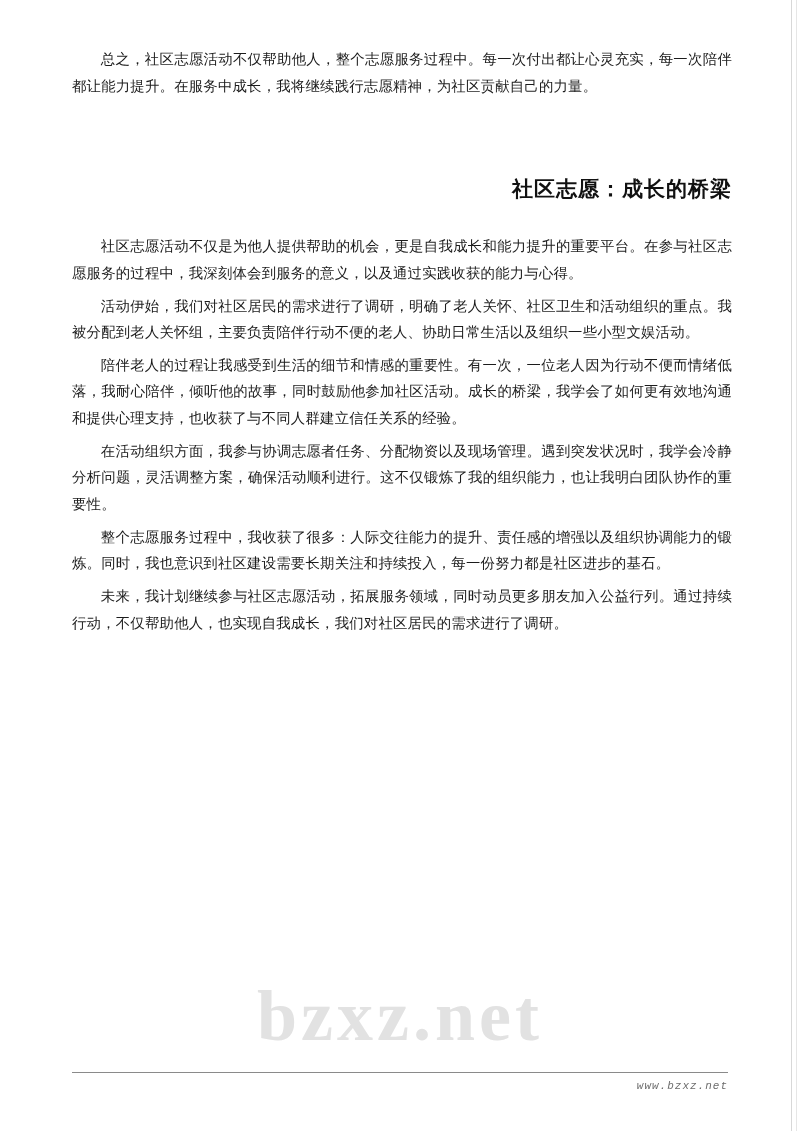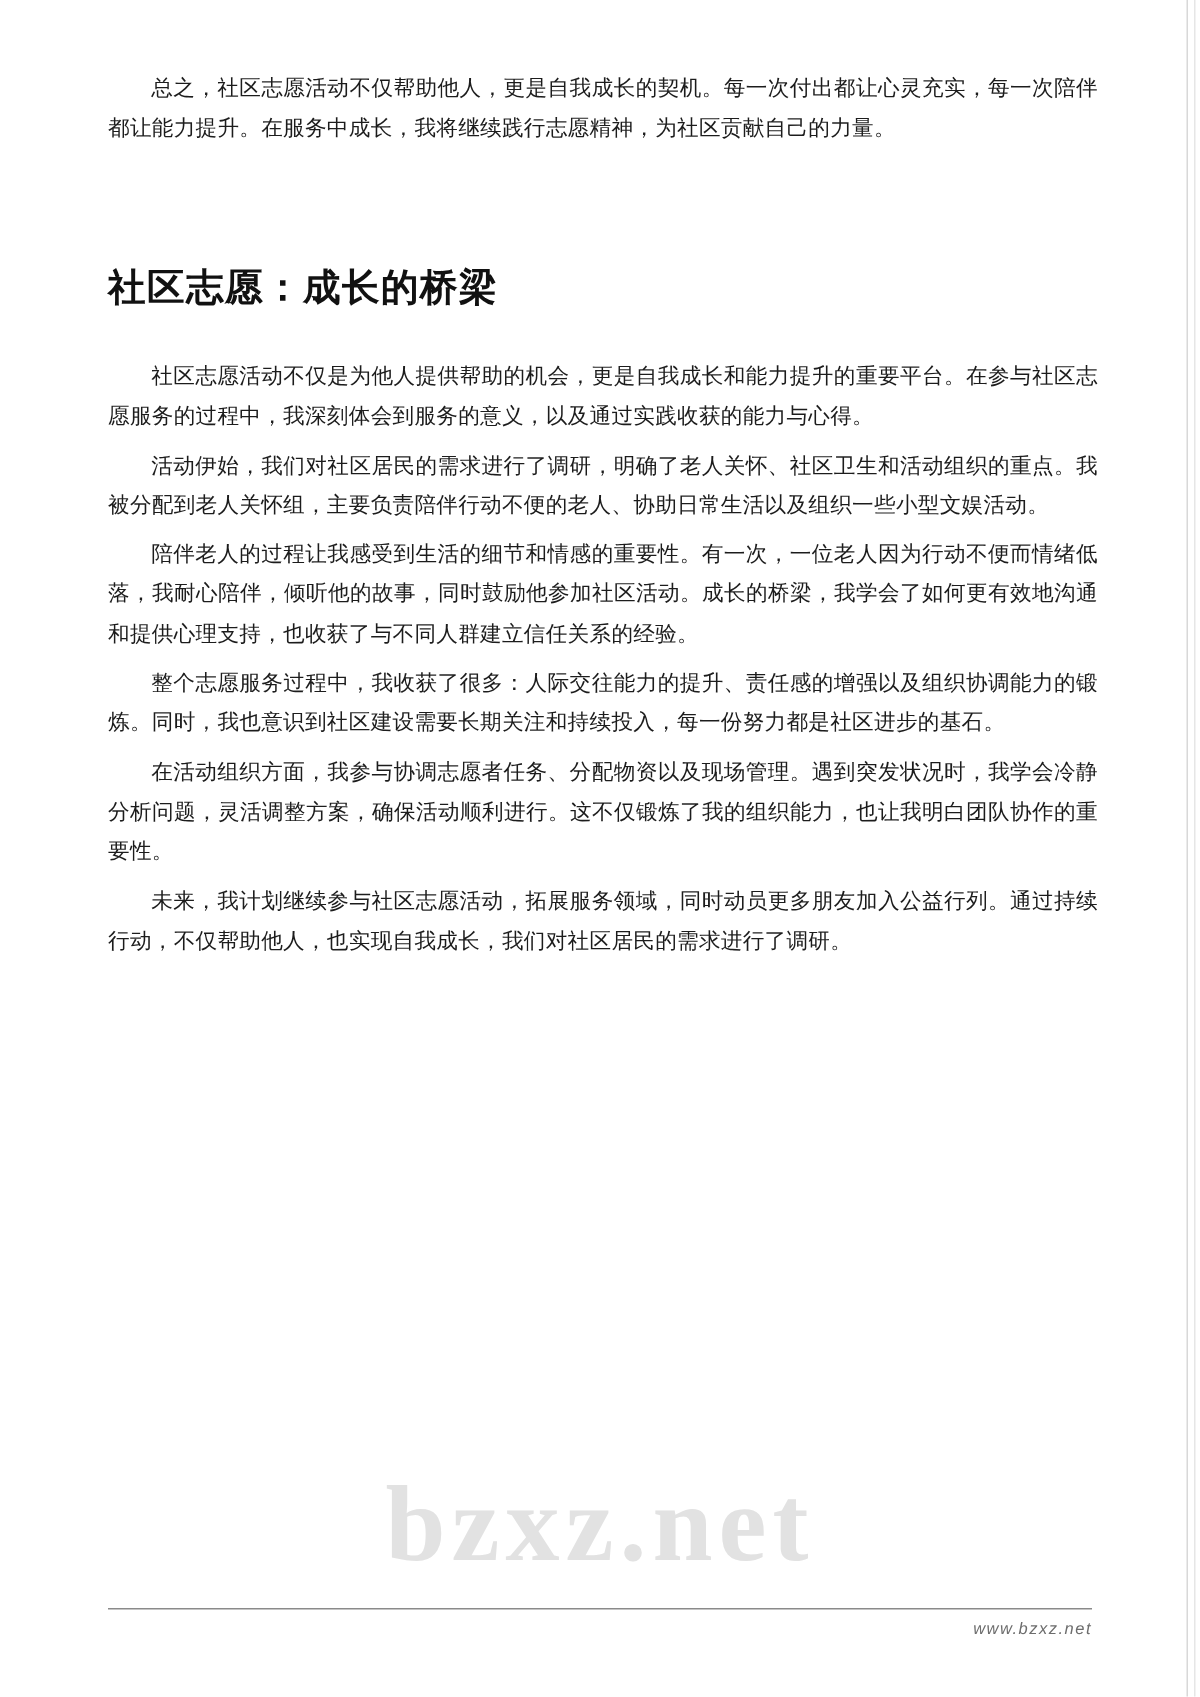--- a/index.html
+++ b/index.html
@@ -50,22 +50,22 @@
     text-indent: 2em;
     color: #1c1c1c;
     letter-spacing: 0.2px;
   }
 
   .top-block { margin-bottom: 0; }
 
   .doc-title {
     margin: 0;
     padding: 0;
-    text-align: left;
-    font-size: 25px;
+    text-align: right;
+    font-size: 21px;
     font-weight: bold;
     letter-spacing: 1px;
     color: #111111;
     font-family: "DejaVu Serif", "Liberation Serif", serif;
   }
 
   .title-spacer-top { height: 74px; }
   .title-spacer-bottom { height: 30px; }
 
   .body-block p.para { margin-bottom: 6px; }
@@ -91,53 +91,53 @@
     left: 72px;
     width: 656px;
     top: 1072px;
     height: 1px;
     background: #8a8a8a;
   }
   .footer-text {
     position: absolute;
     right: 72px;
     top: 1080px;
-    font-family: Liberation Sans, sans-serif;
+    font-family: Liberation Mono, monospace;
     font-size: 11px;
     font-style: italic;
     color: #6d6d6d;
     letter-spacing: 1px;
   }
 </style>
 </head>
 <body>
 
 <div class="page">
 
   <div class="edge-rule r1"></div>
   <div class="edge-rule r2"></div>
 
   <div class="content">
 
     <div class="top-block">
-      <p class="para">总之，社区志愿活动不仅帮助他人，更是自我成长的契机。每一次付出都让心灵充实，每一次陪伴都让能力提升。在服务中成长，我将继续践行志愿精神，为社区贡献自己的力量。</p>
+      <p class="para">总之，社区志愿活动不仅帮助他人，整个志愿服务过程中。每一次付出都让心灵充实，每一次陪伴都让能力提升。在服务中成长，我将继续践行志愿精神，为社区贡献自己的力量。</p>
     </div>
 
     <div class="title-spacer-top"></div>
 
     <h1 class="doc-title">社区志愿：成长的桥梁</h1>
 
     <div class="title-spacer-bottom"></div>
 
     <div class="body-block">
       <p class="para">社区志愿活动不仅是为他人提供帮助的机会，更是自我成长和能力提升的重要平台。在参与社区志愿服务的过程中，我深刻体会到服务的意义，以及通过实践收获的能力与心得。</p>
       <p class="para">活动伊始，我们对社区居民的需求进行了调研，明确了老人关怀、社区卫生和活动组织的重点。我被分配到老人关怀组，主要负责陪伴行动不便的老人、协助日常生活以及组织一些小型文娱活动。</p>
       <p class="para">陪伴老人的过程让我感受到生活的细节和情感的重要性。有一次，一位老人因为行动不便而情绪低落，我耐心陪伴，倾听他的故事，同时鼓励他参加社区活动。成长的桥梁，我学会了如何更有效地沟通和提供心理支持，也收获了与不同人群建立信任关系的经验。</p>
+      <p class="para">在活动组织方面，我参与协调志愿者任务、分配物资以及现场管理。遇到突发状况时，我学会冷静分析问题，灵活调整方案，确保活动顺利进行。这不仅锻炼了我的组织能力，也让我明白团队协作的重要性。</p>
       <p class="para">整个志愿服务过程中，我收获了很多：人际交往能力的提升、责任感的增强以及组织协调能力的锻炼。同时，我也意识到社区建设需要长期关注和持续投入，每一份努力都是社区进步的基石。</p>
-      <p class="para">在活动组织方面，我参与协调志愿者任务、分配物资以及现场管理。遇到突发状况时，我学会冷静分析问题，灵活调整方案，确保活动顺利进行。这不仅锻炼了我的组织能力，也让我明白团队协作的重要性。</p>
       <p class="para">未来，我计划继续参与社区志愿活动，拓展服务领域，同时动员更多朋友加入公益行列。通过持续行动，不仅帮助他人，也实现自我成长，我们对社区居民的需求进行了调研。</p>
     </div>
 
   </div>
 
   <div class="watermark">bzxz.net</div>
 
   <div class="footer-rule"></div>
   <div class="footer-text">www.bzxz.net</div>
 

